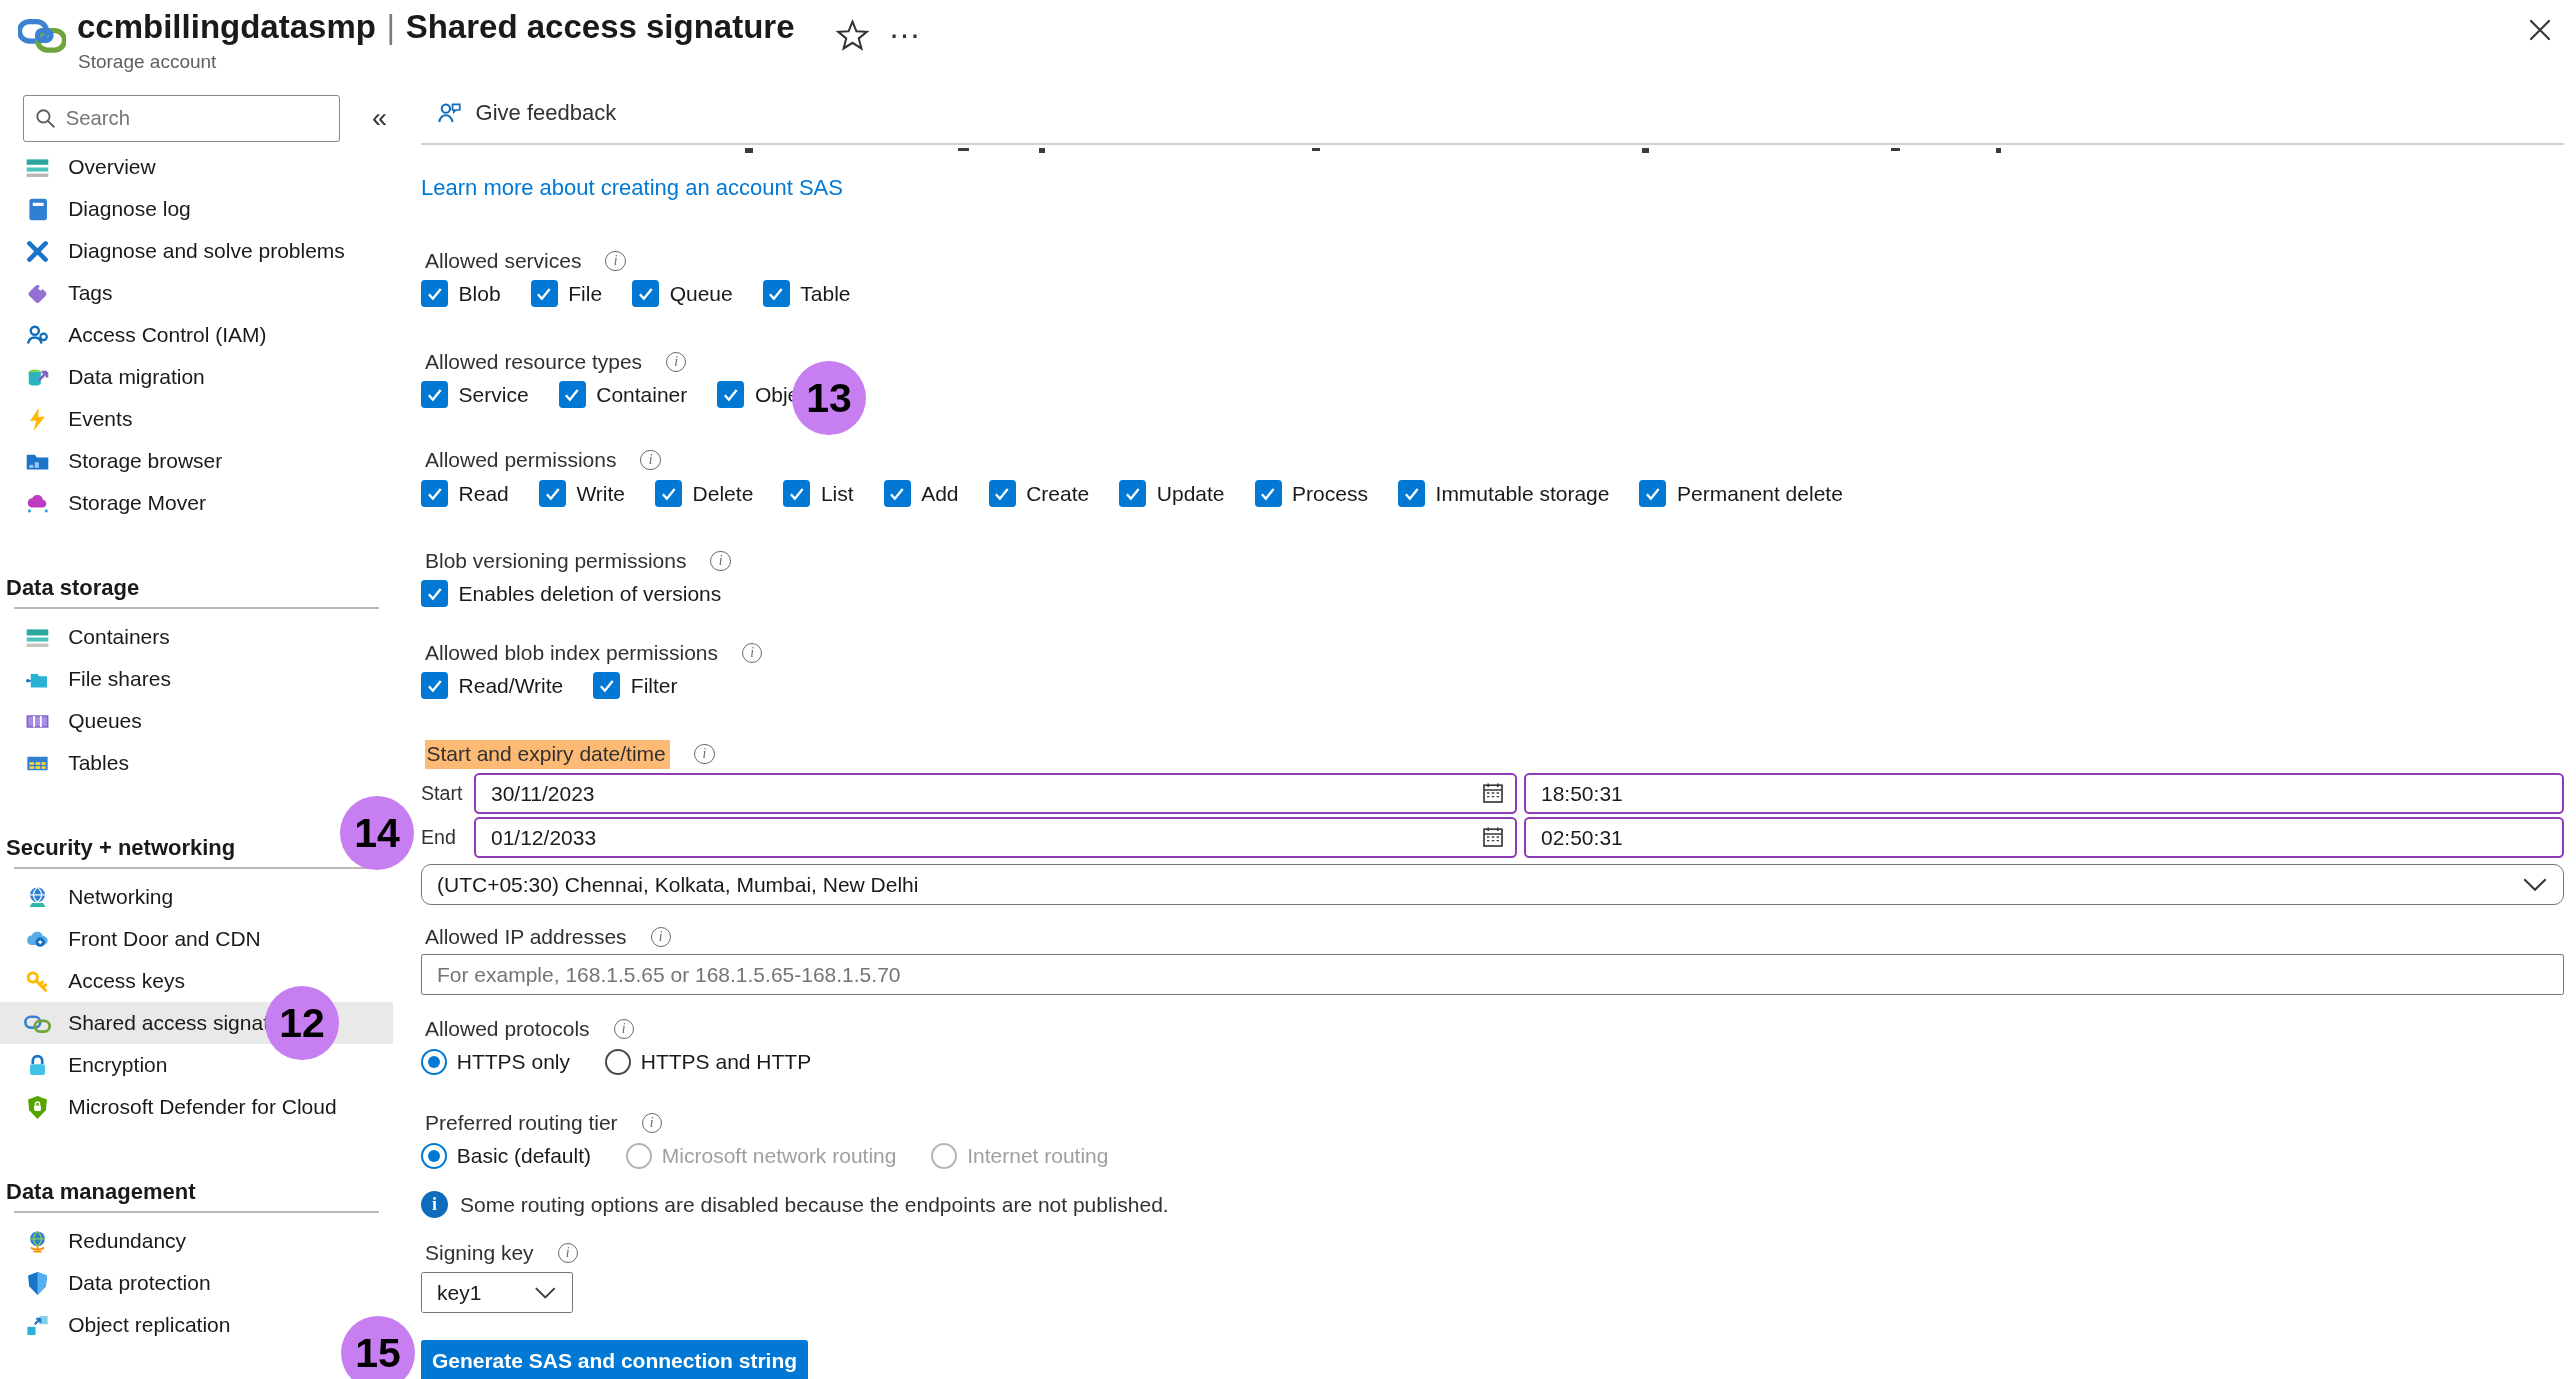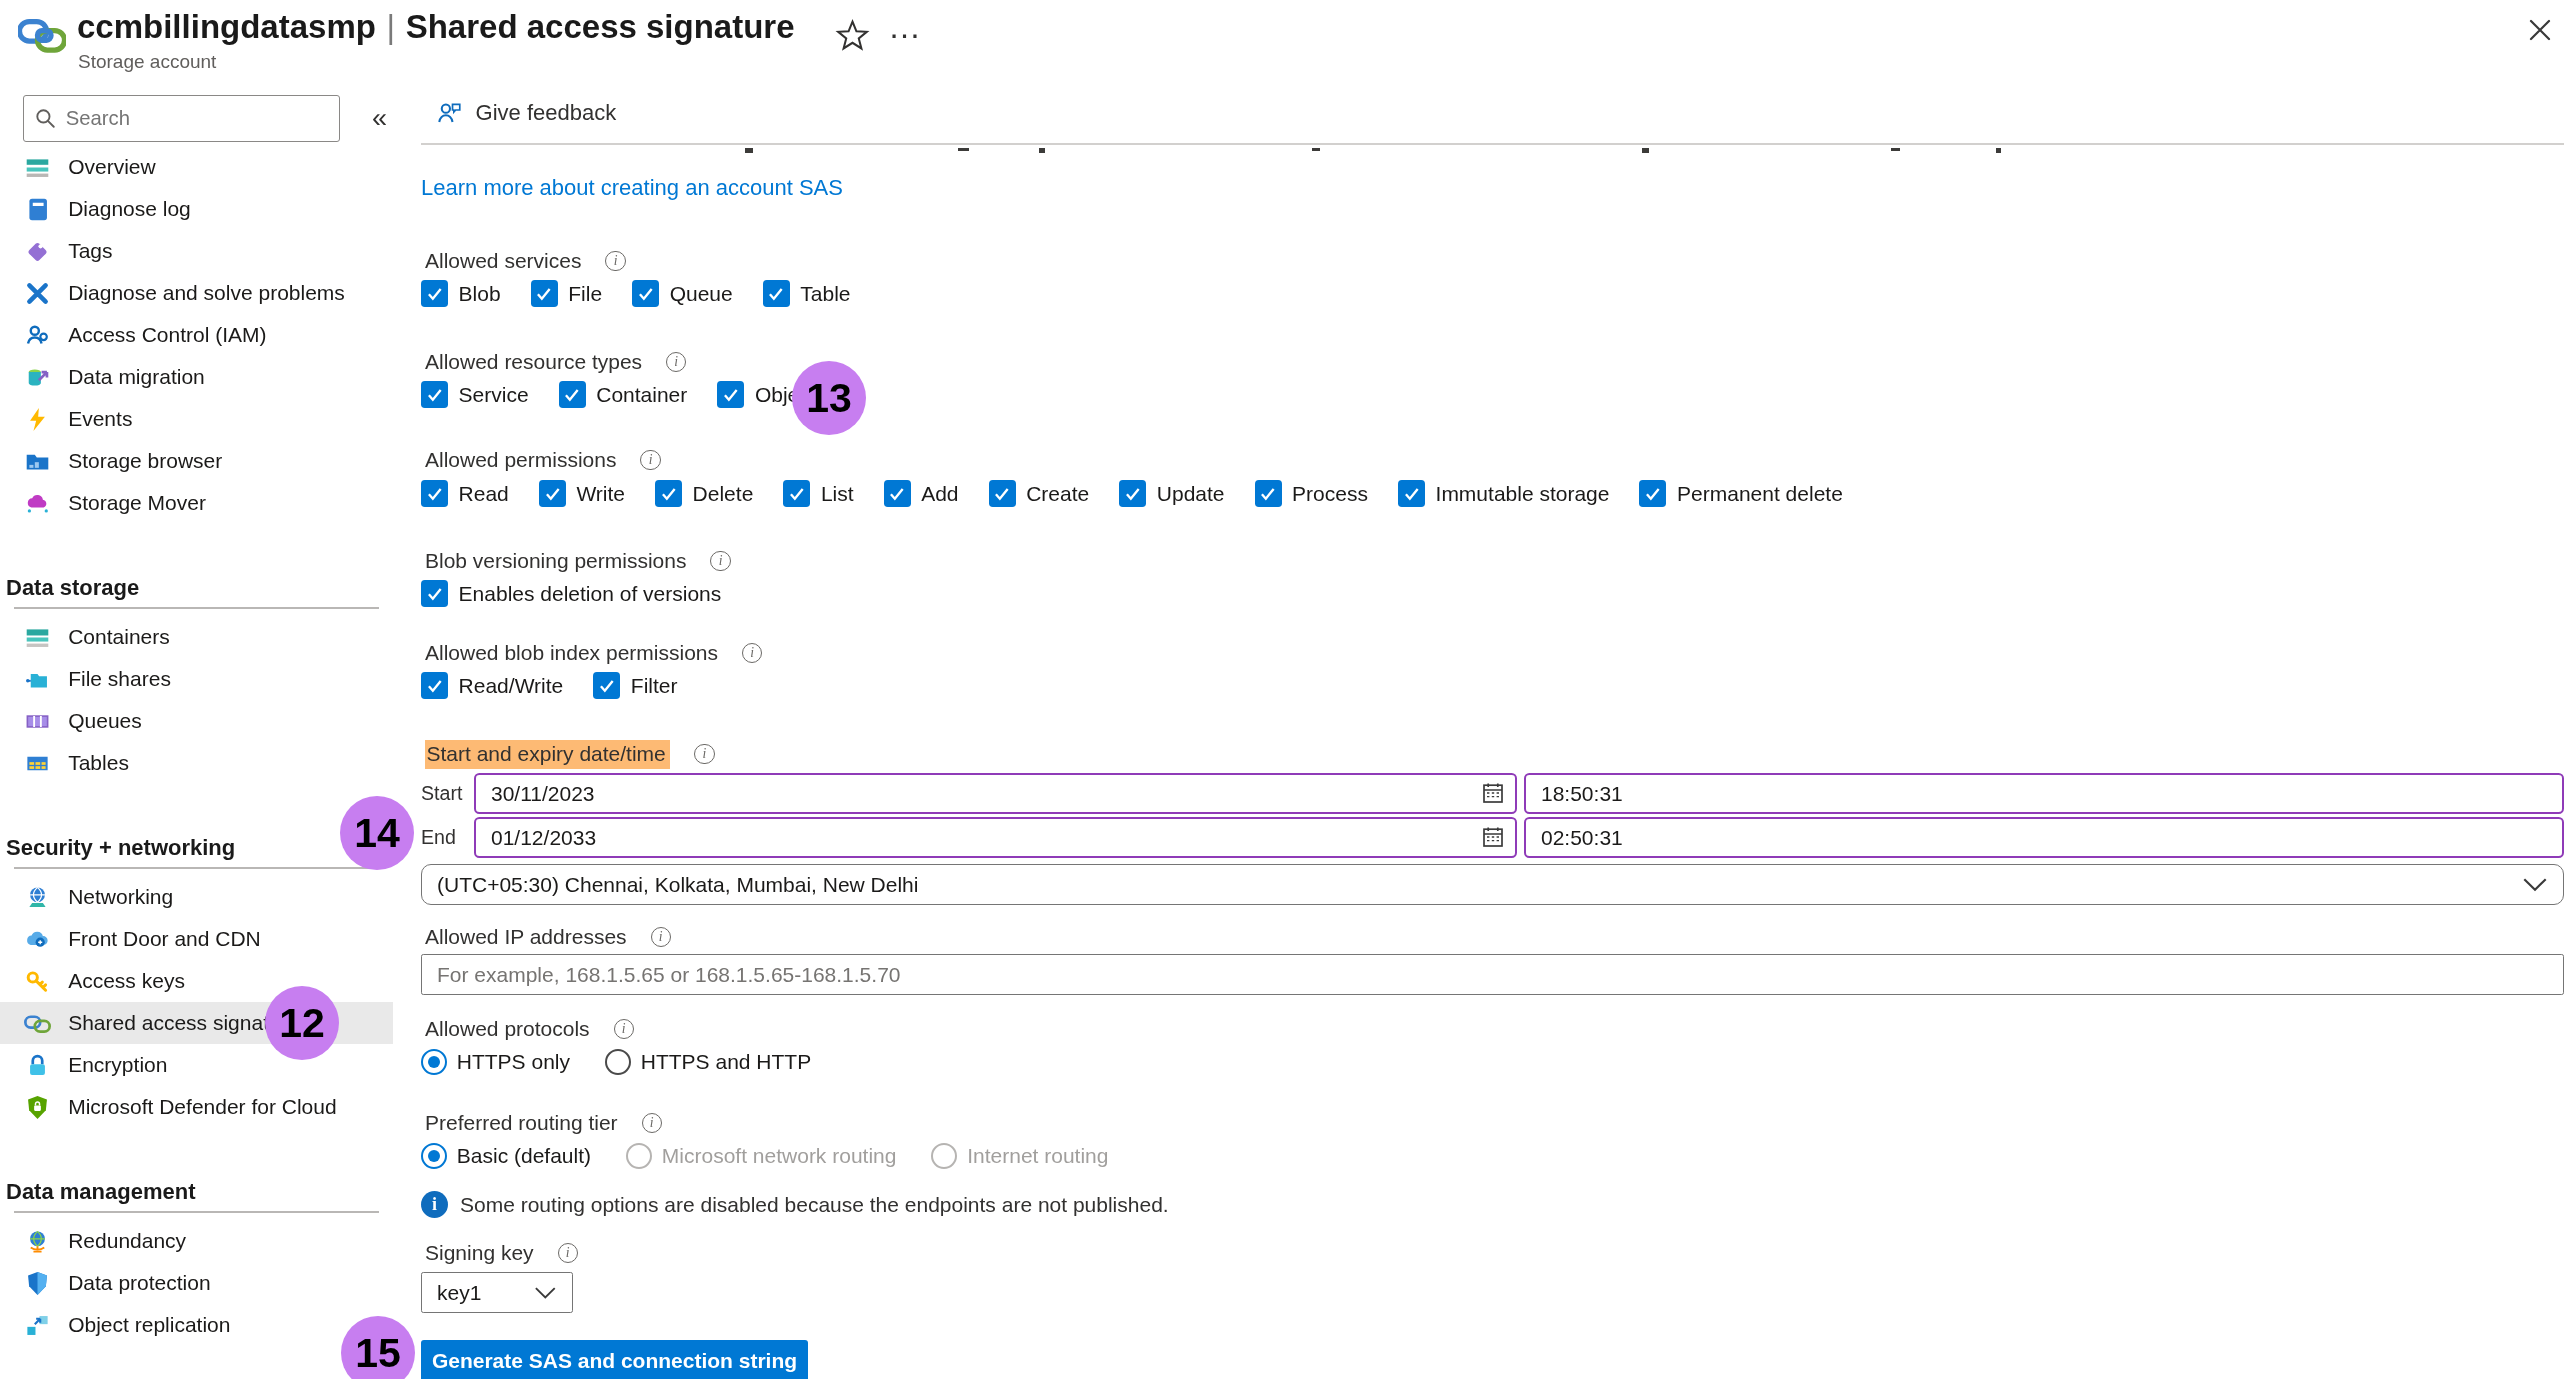--- a/index.html
+++ b/index.html
@@ -139,33 +139,33 @@
             <svg viewBox="0 0 20 20" width="27" height="27">
               <rect x="4" y="2" width="13" height="16" rx="2" fill="#2f7fd3"></rect>
               <rect x="6.5" y="5" width="8" height="2.4" fill="#fff"></rect>
             </svg>
           </span>
         <span class="slabel">Diagnose log</span>
       </div>
       <div class="sitem">
         <span class="ic">
             <svg viewBox="0 0 20 20" width="27" height="27">
+              <path d="M4 4l12 12M16 4L4 16" stroke="#1a74c9" stroke-width="3.4" stroke-linecap="round"></path>
+            </svg>
+          </span>
+        <span class="slabel">Diagnose and solve problems</span>
+      </div>
+      <div class="sitem">
+        <span class="ic">
+            <svg viewBox="0 0 20 20" width="27" height="27">
               <rect x="5" y="5" width="10.5" height="10.5" rx="2" transform="rotate(45 10 10)" fill="#9470d4"></rect>
               <circle cx="12.3" cy="6.2" r="1.6" fill="#fff"></circle>
             </svg>
           </span>
         <span class="slabel">Tags</span>
-      </div>
-      <div class="sitem">
-        <span class="ic">
-            <svg viewBox="0 0 20 20" width="27" height="27">
-              <path d="M4 4l12 12M16 4L4 16" stroke="#1a74c9" stroke-width="3.4" stroke-linecap="round"></path>
-            </svg>
-          </span>
-        <span class="slabel">Diagnose and solve problems</span>
       </div>
       <div class="sitem">
         <span class="ic">
             <svg viewBox="0 0 20 20" width="27" height="27">
               <circle cx="8" cy="6.5" r="3" fill="none" stroke="#0f6cbd" stroke-width="1.8"></circle>
               <path d="M3 16c.6-3 2.6-4.5 5-4.5s4.4 1.5 5 4.5" fill="none" stroke="#0f6cbd" stroke-width="1.8"></path>
               <circle cx="14.5" cy="11" r="2.4" fill="none" stroke="#0f6cbd" stroke-width="1.6"></circle>
             </svg>
           </span>
         <span class="slabel">Access Control (IAM)</span>

